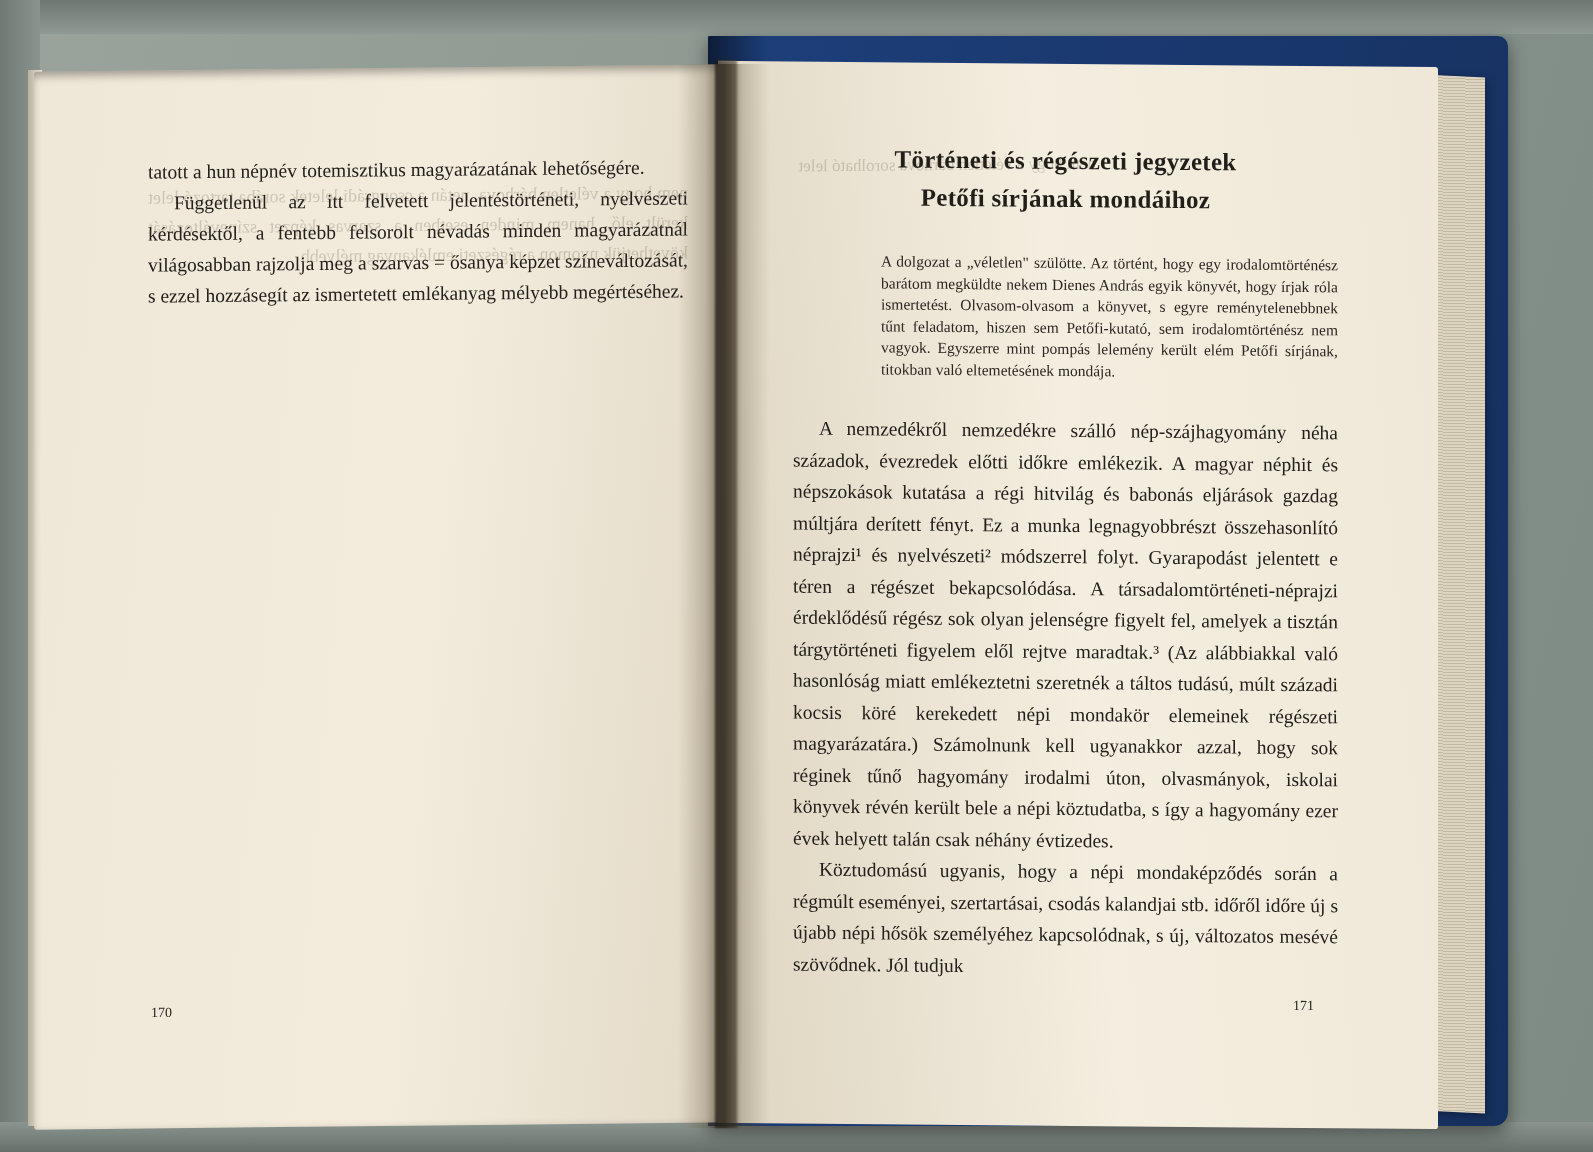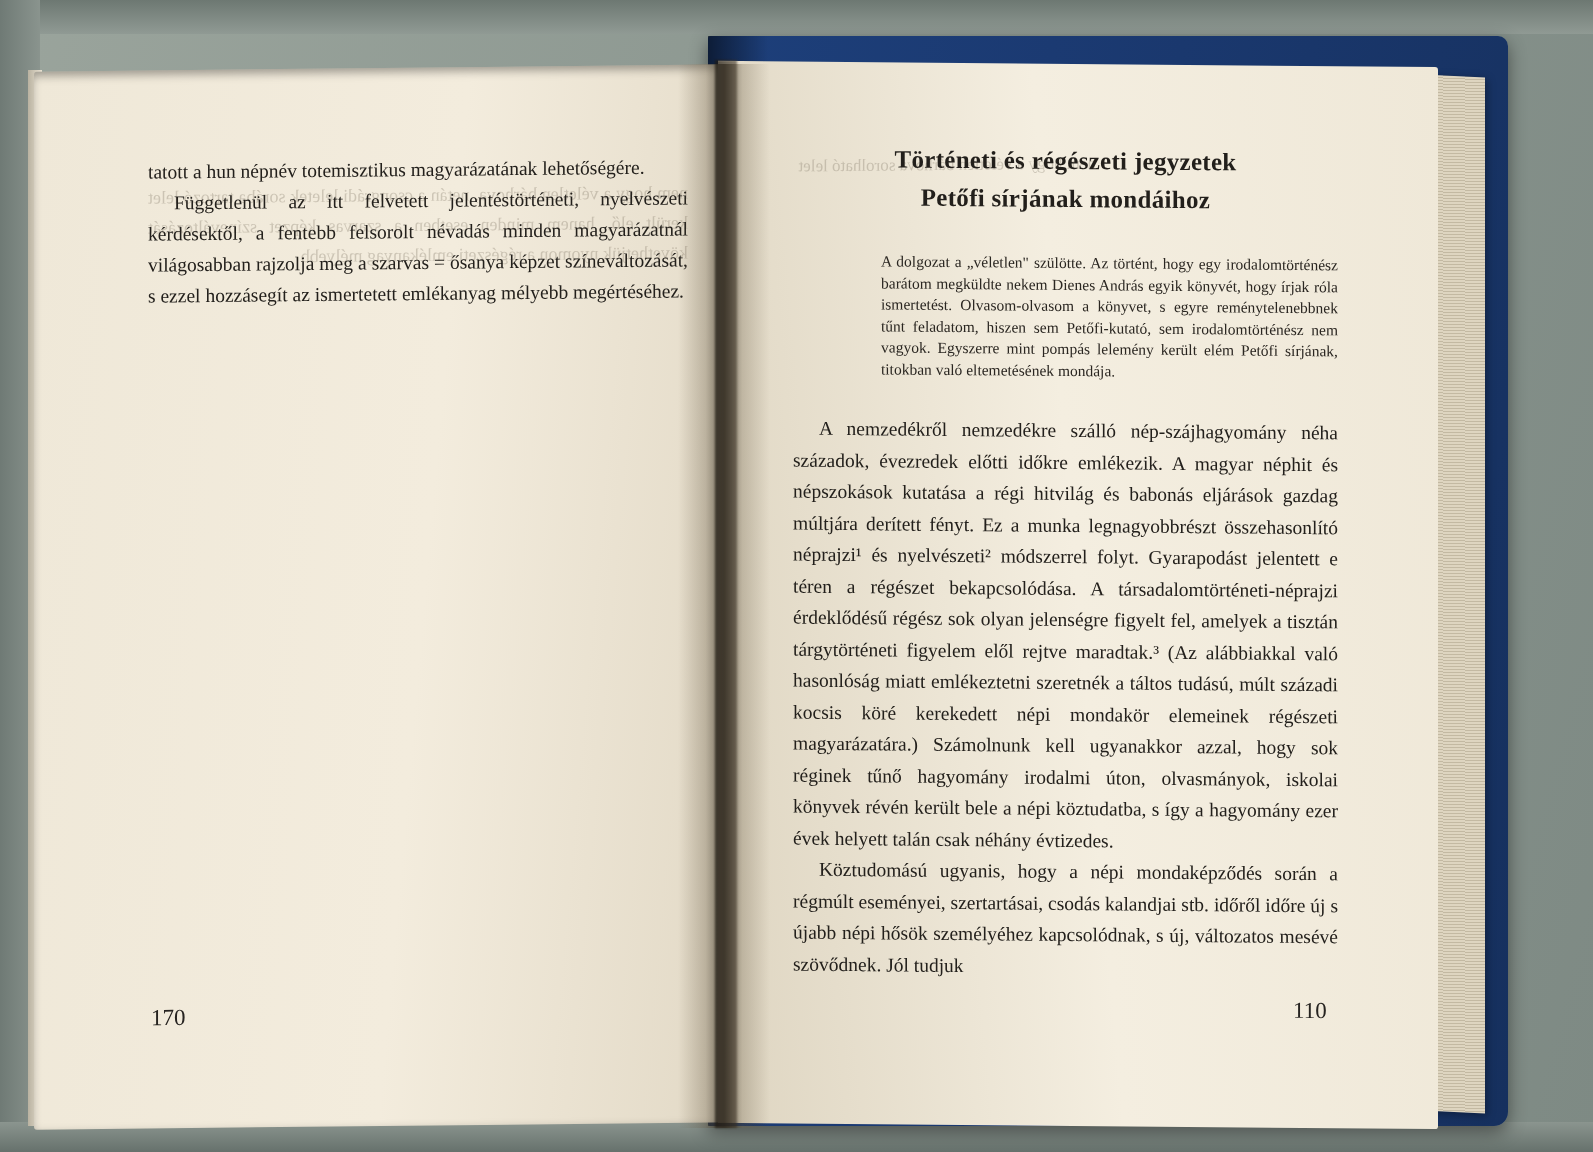--- a/index.html
+++ b/index.html
@@ -191,21 +191,21 @@
     color: #2a2621;
   }
 
   .body-right {
     font-size: 19.5px;
     line-height: 31.5px;
   }
 
   .folio {
     position: absolute;
-    font-size: 23px;
+    font-size: 14px;
     color: #262320;
   }
   .folio-left { left: 133px; top: 975px; transform: skewY(-0.55deg); }
   .folio-right { left: 1275px; top: 968px; transform: skewY(0.5deg); }
 </style>
 </head>
 <body>
 
 <div class="scene">
 
@@ -243,19 +243,19 @@
       </h1>
 
       <p class="abstract">A dolgozat a „véletlen" szülötte. Az történt, hogy egy irodalomtörténész barátom megküldte nekem Dienes András egyik könyvét, hogy írjak róla ismertetést. Olvasom-olvasom a könyvet, s egyre reménytelenebbnek tűnt feladatom, hiszen sem Petőfi-kutató, sem irodalomtörténész nem vagyok. Egyszerre mint pompás lelemény került elém Petőfi sírjának, titokban való eltemetésének mondája.</p>
 
       <div class="body-right">
         <p class="p indent">A nemzedékről nemzedékre szálló nép-szájhagyomány néha századok, évezredek előtti időkre emlékezik. A magyar néphit és népszokások kutatása a régi hitvilág és babonás eljárások gazdag múltjára derített fényt. Ez a munka legnagyobbrészt összehasonlító néprajzi¹ és nyelvészeti² módszerrel folyt. Gyarapodást jelentett e téren a régészet bekapcsolódása. A társadalomtörténeti-néprajzi érdeklődésű régész sok olyan jelenségre figyelt fel, amelyek a tisztán tárgytörténeti figyelem elől rejtve maradtak.³ (Az alábbiakkal való hasonlóság miatt emlékeztetni szeretnék a táltos tudású, múlt századi kocsis köré kerekedett népi mondakör elemeinek régészeti magyarázatára.) Számolnunk kell ugyanakkor azzal, hogy sok réginek tűnő hagyomány irodalmi úton, olvasmányok, iskolai könyvek révén került bele a népi köztudatba, s így a hagyomány ezer évek helyett talán csak néhány évtizedes.</p>
         <p class="p indent">Köztudomású ugyanis, hogy a népi mondaképződés során a régmúlt eseményei, szertartásai, csodás kalandjai stb. időről időre új s újabb népi hősök személyéhez kapcsolódnak, s új, változatos mesévé szövődnek. Jól tudjuk</p>
       </div>
     </div>
 
-    <div class="folio folio-right">110</div>
+    <div class="folio folio-right">171</div>
 
     <div class="gutter"></div>
     <div class="gutter-dark"></div>
 
   </div>
 </div>
 
 </body></html>

